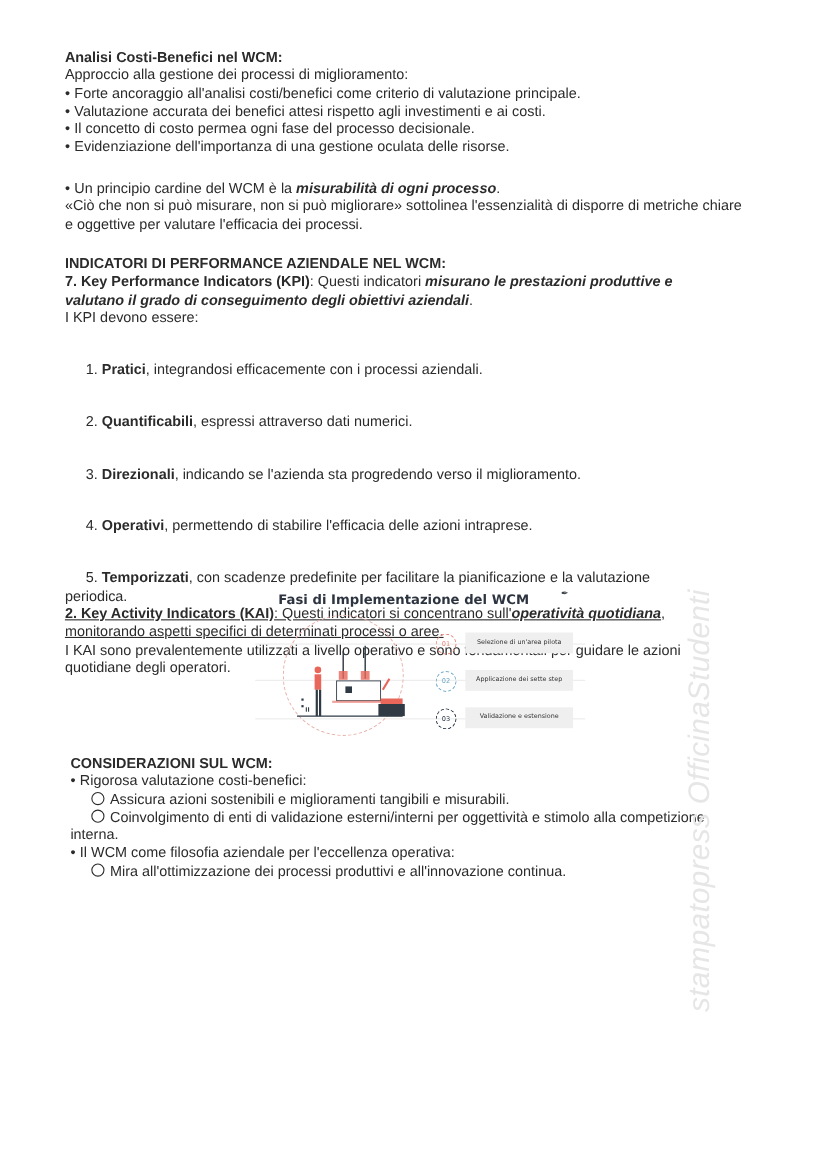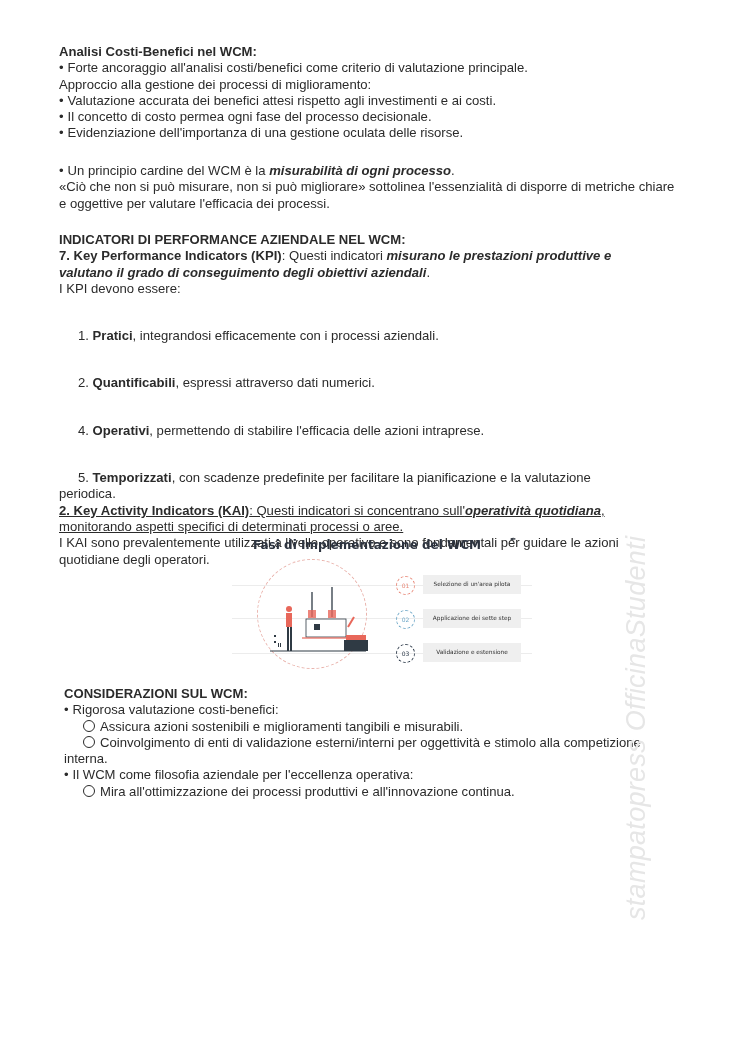--- a/index.html
+++ b/index.html
@@ -28,38 +28,39 @@
   .lbl{position:absolute;left:27px;top:-1px;width:98px;height:19px;background:#efefef;
        font-size:5.8px;line-height:19px;text-align:center;color:#333;font-family:"DejaVu Sans",sans-serif;white-space:nowrap;overflow:hidden;}
   .watermark{position:absolute;left:628px;top:920px;transform-origin:0 0;transform:rotate(-90deg);
              font-size:27px;font-style:italic;color:#e6e6e6;white-space:nowrap;letter-spacing:0.3px;}
 </style>
 </head>
 <body>
 
 <div class="block" style="top:44px;">
   <p class="p"><b>Analisi Costi-Benefici nel WCM:</b></p>
+  <p class="p">Approccio alla gestione dei processi di miglioramento:</p>
   <p class="p bullet">Forte ancoraggio all'analisi costi/benefici come criterio di valutazione principale.</p>
-  <p class="p">Approccio alla gestione dei processi di miglioramento:</p>
   <p class="p bullet">Valutazione accurata dei benefici attesi rispetto agli investimenti e ai costi.</p>
   <p class="p bullet">Il concetto di costo permea ogni fase del processo decisionale.</p>
   <p class="p bullet">Evidenziazione dell'importanza di una gestione oculata delle risorse.</p>
 </div>
 
 <div class="block" style="top:163px;">
   <p class="p bullet"><span>Un principio cardine del WCM è la </span><span class="bi">misurabilità di ogni processo</span><span>.</span></p>
   <p class="p" style="width:620px;">«Ciò che non si può misurare, non si può migliorare» sottolinea l'essenzialità di disporre di metriche chiare e oggettive per valutare l'efficacia dei processi.</p>
 </div>
 
 <div class="block" style="top:232px;">
   <p class="p"><b>INDICATORI DI PERFORMANCE AZIENDALE NEL WCM:</b></p>
   <p class="p" style="width:590px;"><b>7. Key Performance Indicators (KPI)</b><span>: Questi indicatori </span><span class="bi">misurano le prestazioni produttive e valutano il grado di conseguimento degli obiettivi aziendali</span><span>.</span></p>
   <p class="p">I KPI devono essere:</p>
   <p class="p ind"><span>1. </span><b>Pratici</b><span>, integrandosi efficacemente con i processi aziendali.</span></p>
   <p class="p ind"><span>2. </span><b>Quantificabili</b><span>, espressi attraverso dati numerici.</span></p>
+  <p class="p ind"><span>3. </span><b>Direzionali</b><span>, indicando se l'azienda sta progredendo verso il miglioramento.</span></p>
   <p class="p ind"><span>4. </span><b>Operativi</b><span>, permettendo di stabilire l'efficacia delle azioni intraprese.</span></p>
   <p class="p ind"><span>5. </span><b>Temporizzati</b><span>, con scadenze predefinite per facilitare la pianificazione e la valutazione</span></p>
   <p class="p">periodica.</p>
   <p class="p" style="width:590px;text-decoration:underline;"><b>2. Key Activity Indicators (KAI)</b><span>: Questi indicatori si concentrano sull'</span><span class="bi">operatività quotidiana</span><span>, monitorando aspetti specifici di determinati processi o aree.</span></p>
   <p class="p" style="width:600px;">I KAI sono prevalentemente utilizzati a livello operativo e sono fondamentali per guidare le azioni quotidiane degli operatori.</p>
 </div>
 
 <div class="diagram">
   <div class="dg-title">Fasi di Implementazione del WCM</div>
   <div class="dg-logo">✒</div>

